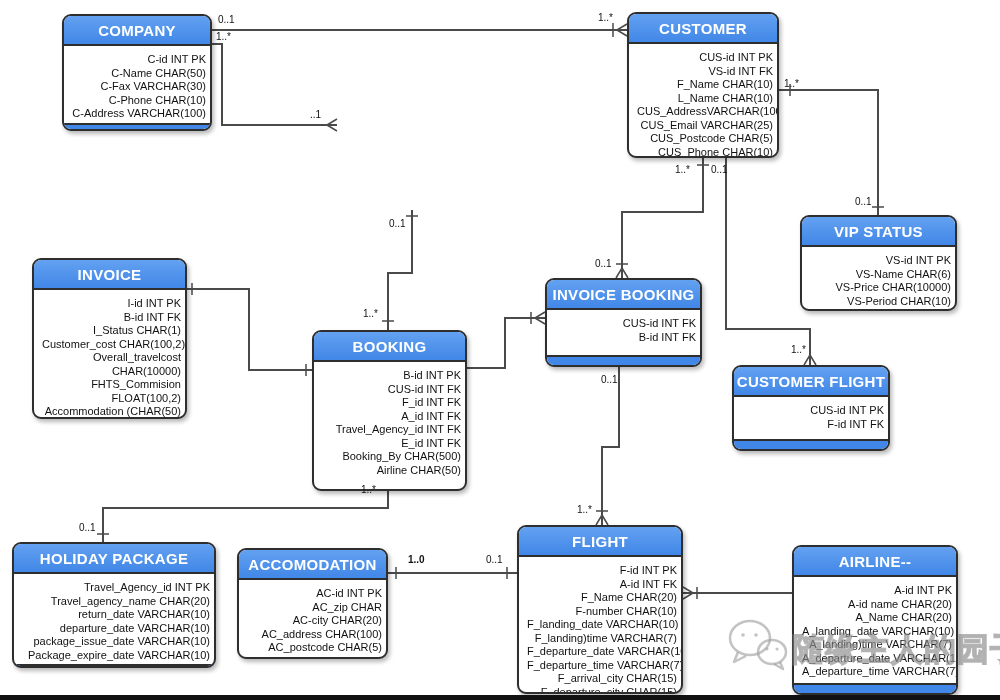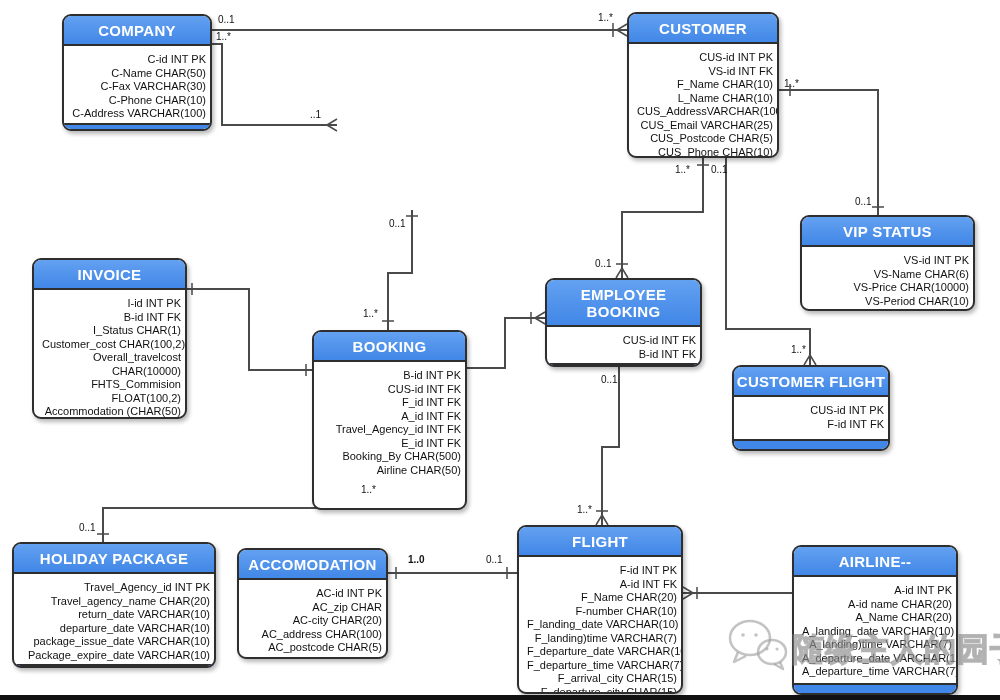--- a/index.html
+++ b/index.html
@@ -152,42 +152,42 @@
           <div class="field">I_Status CHAR(1)</div>
           <div class="field">Customer_cost CHAR(100,2)</div>
           <div class="field">Overall_travelcost</div>
           <div class="field">CHAR(10000)</div>
           <div class="field">FHTS_Commision</div>
           <div class="field">FLOAT(100,2)</div>
           <div class="field">Accommodation (CHAR(50)</div>
           <div class="field">Holiday_Package CHAR(20)</div>
         </div>
       </div>
-      <div class="entity" style="left: 312px; top: 330px; width: 155px; height: 180px;">
+      <div class="entity" style="left: 312px; top: 330px; width: 155px; height: 161px;">
         <div class="entity-header">BOOKING</div>
         <div class="entity-body">
           <div class="field">B-id INT PK</div>
           <div class="field">CUS-id INT FK</div>
           <div class="field">F_id INT FK</div>
           <div class="field">A_id INT FK</div>
           <div class="field">Travel_Agency_id INT FK</div>
           <div class="field">E_id INT FK</div>
           <div class="field">Booking_By CHAR(500)</div>
           <div class="field">Airline CHAR(50)</div>
         </div>
       </div>
       <div class="entity" style="left: 545px; top: 278px; width: 157px; height: 89px;">
-        <div class="entity-header">EMPLOYEE BOOKING</div>
+        <div class="entity-header">INVOICE BOOKING</div>
         <div class="entity-body">
           <div class="field">CUS-id INT FK</div>
           <div class="field">B-id INT FK</div>
         </div>
         <div class="entity-footer"></div>
       </div>
-      <div class="entity" style="left: 800px; top: 215px; width: 175px; height: 96px;">
+      <div class="entity" style="left: 800px; top: 215px; width: 157px; height: 96px;">
         <div class="entity-header">VIP STATUS</div>
         <div class="entity-body">
           <div class="field">VS-id INT PK</div>
           <div class="field">VS-Name CHAR(6)</div>
           <div class="field">VS-Price CHAR(10000)</div>
           <div class="field">VS-Period CHAR(10)</div>
         </div>
         <div class="entity-footer"></div>
       </div>
       <div class="entity" style="left: 732px; top: 365px; width: 158px; height: 86px;">

